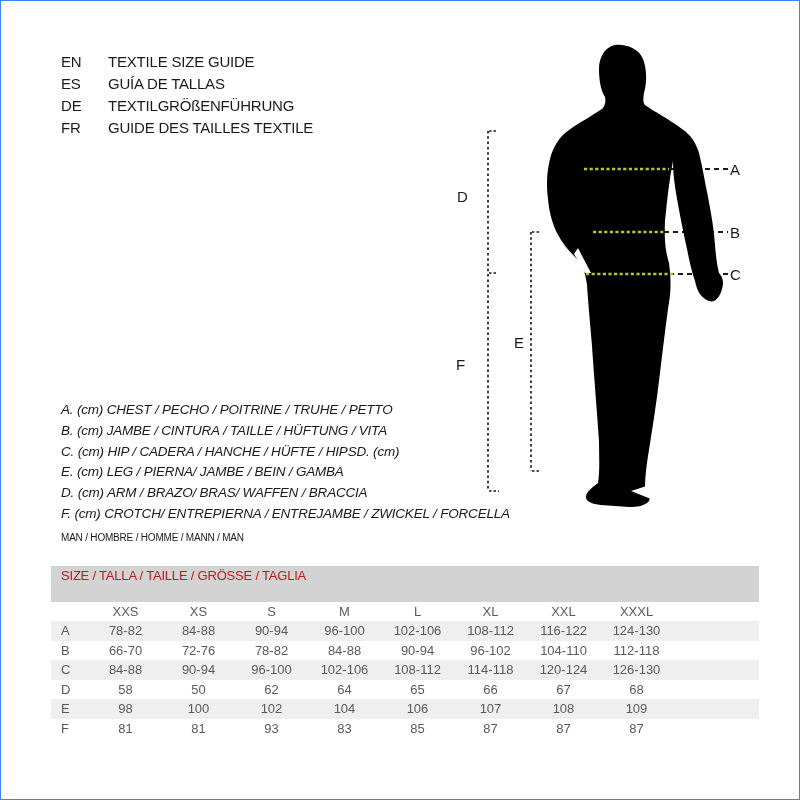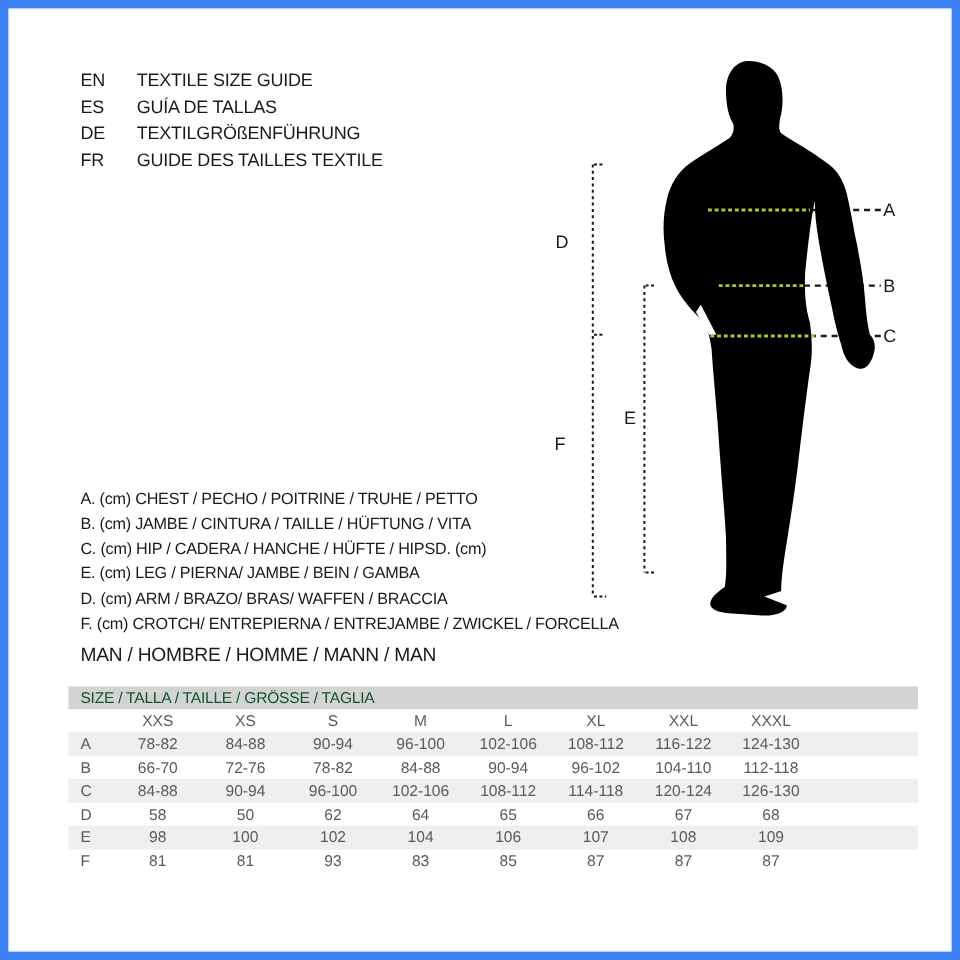--- a/index.html
+++ b/index.html
@@ -1,34 +1,34 @@
 <!DOCTYPE html>
 <html><head>
 <meta charset="utf-8">
 <style>
   html,body{margin:0;padding:0;background:#fff;}
   #canvas{
     position:relative;width:800px;height:800px;background:#ffffff;
     font-family:"Liberation Sans","DejaVu Sans",sans-serif;color:#1a1a1a;
-    box-sizing:border-box;border:7px solid #3b82f6;overflow:hidden;
+    box-sizing:border-box;border:1px solid #3b82f6;overflow:hidden;
   }
   
   .lang-block{position:absolute;left:60px;top:50px;}
   .lang-row{height:22px;line-height:22px;font-size:15px;letter-spacing:-0.2px;white-space:nowrap;}
   .lang-code{display:inline-block;width:47px;}
   
-  .legend-block{position:absolute;left:60px;top:399px;}
+  .legend-block{position:absolute;left:60px;top:399px;font-style:italic;}
   .legend-row{height:20.8px;line-height:20.8px;font-size:13.5px;letter-spacing:-0.2px;white-space:nowrap;}
-  .gender-line{position:absolute;left:60px;top:531px;font-size:16px;letter-spacing:-0.2px;}
+  .gender-line{position:absolute;left:60px;top:531px;font-size:10px;letter-spacing:-0.2px;}
   
   .figure-svg{position:absolute;left:440px;top:30px;width:330px;height:490px;}
   .fig-label{position:absolute;font-size:15px;color:#1a1a1a;}
   
   .size-table{position:absolute;left:50px;top:565px;width:708px;font-size:13px;color:#5a5a5a;}
-  .t-header{height:19px;line-height:19px;background:#d3d3d3;color:#14532d;padding-left:10px;letter-spacing:-0.2px;}
+  .t-header{height:36px;line-height:19px;background:#d3d3d3;color:#b91c1c;padding-left:10px;letter-spacing:-0.2px;}
   .t-grid{display:grid;grid-template-columns:38px repeat(8,73px) auto;}
   .t-colrow{height:19px;line-height:19px;}
   .t-row{height:19.5px;line-height:19.5px;}
   .t-row.alt{background:#efefef;}
   .t-cell{text-align:center;}
   .t-label{padding-left:10px;text-align:left;}
 </style>
 </head>
 <body>
 

